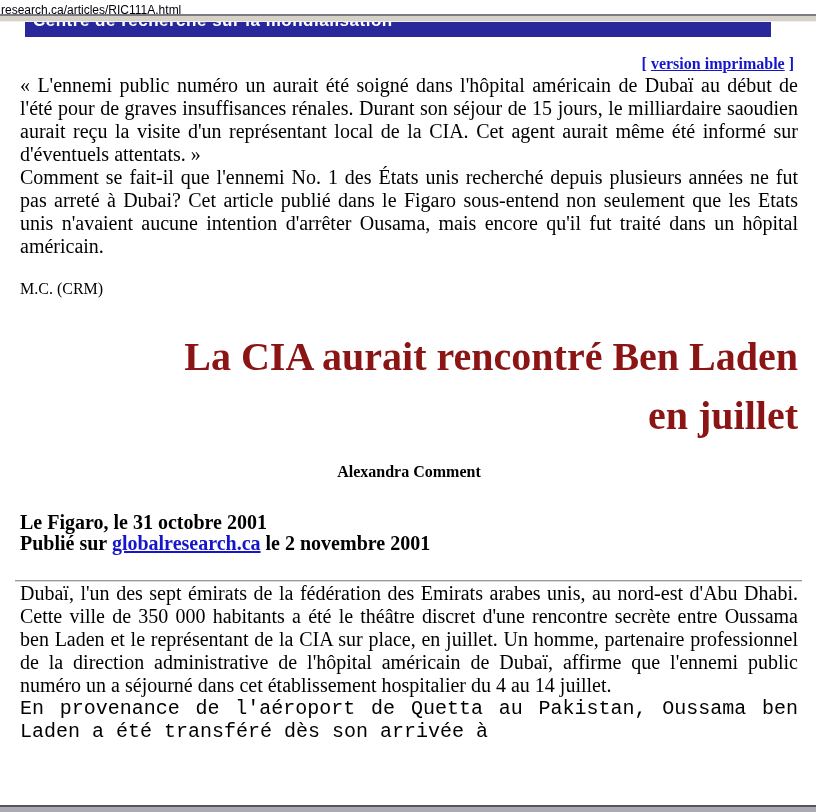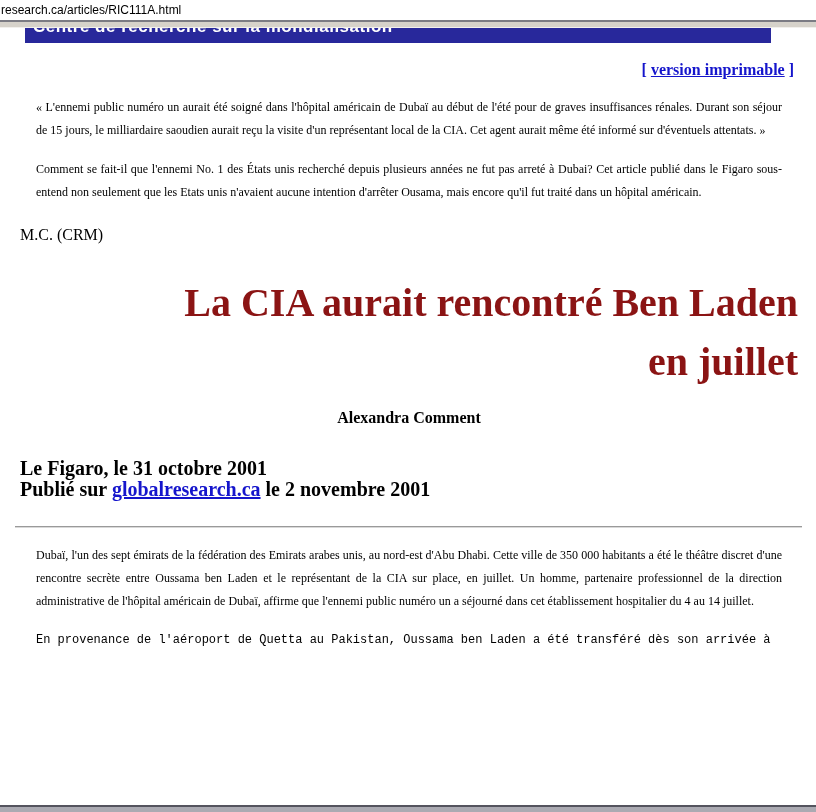--- a/index.html
+++ b/index.html
@@ -11,21 +11,21 @@
     width: 816px;
     height: 812px;
     overflow: hidden;
     position: relative;
     font-family: "Liberation Serif", serif;
     color: #000000;
   }
 
   
   .address-bar {
-    height: 20px;
+    height: 14px;
     background: #ffffff;
     font-family: "Liberation Sans", sans-serif;
     font-size: 12px;
     line-height: 20px;
     color: #000000;
     padding-left: 1px;
     white-space: nowrap;
     overflow: hidden;
   }
   .chrome-divider {
@@ -71,24 +71,24 @@
     line-height: 20px;
     color: var(--link_blue, #1515CC);
   }
   .print-line a {
     color: var(--link_blue, #1515CC);
     text-decoration: underline;
     cursor: pointer;
   }
 
   p.body-par {
-    font-size: 12px;
+    font-size: 20px;
     line-height: 23px;
     text-align: justify;
-    margin: 16px;
+    margin: 0;
   }
   .p-quote   { margin-top: 52px; }
   .p-comment { margin-top: 26px; }
 
   .byline {
     margin: 19px 0 0 0;
     font-size: 16px;
     line-height: 23px;
   }
 

